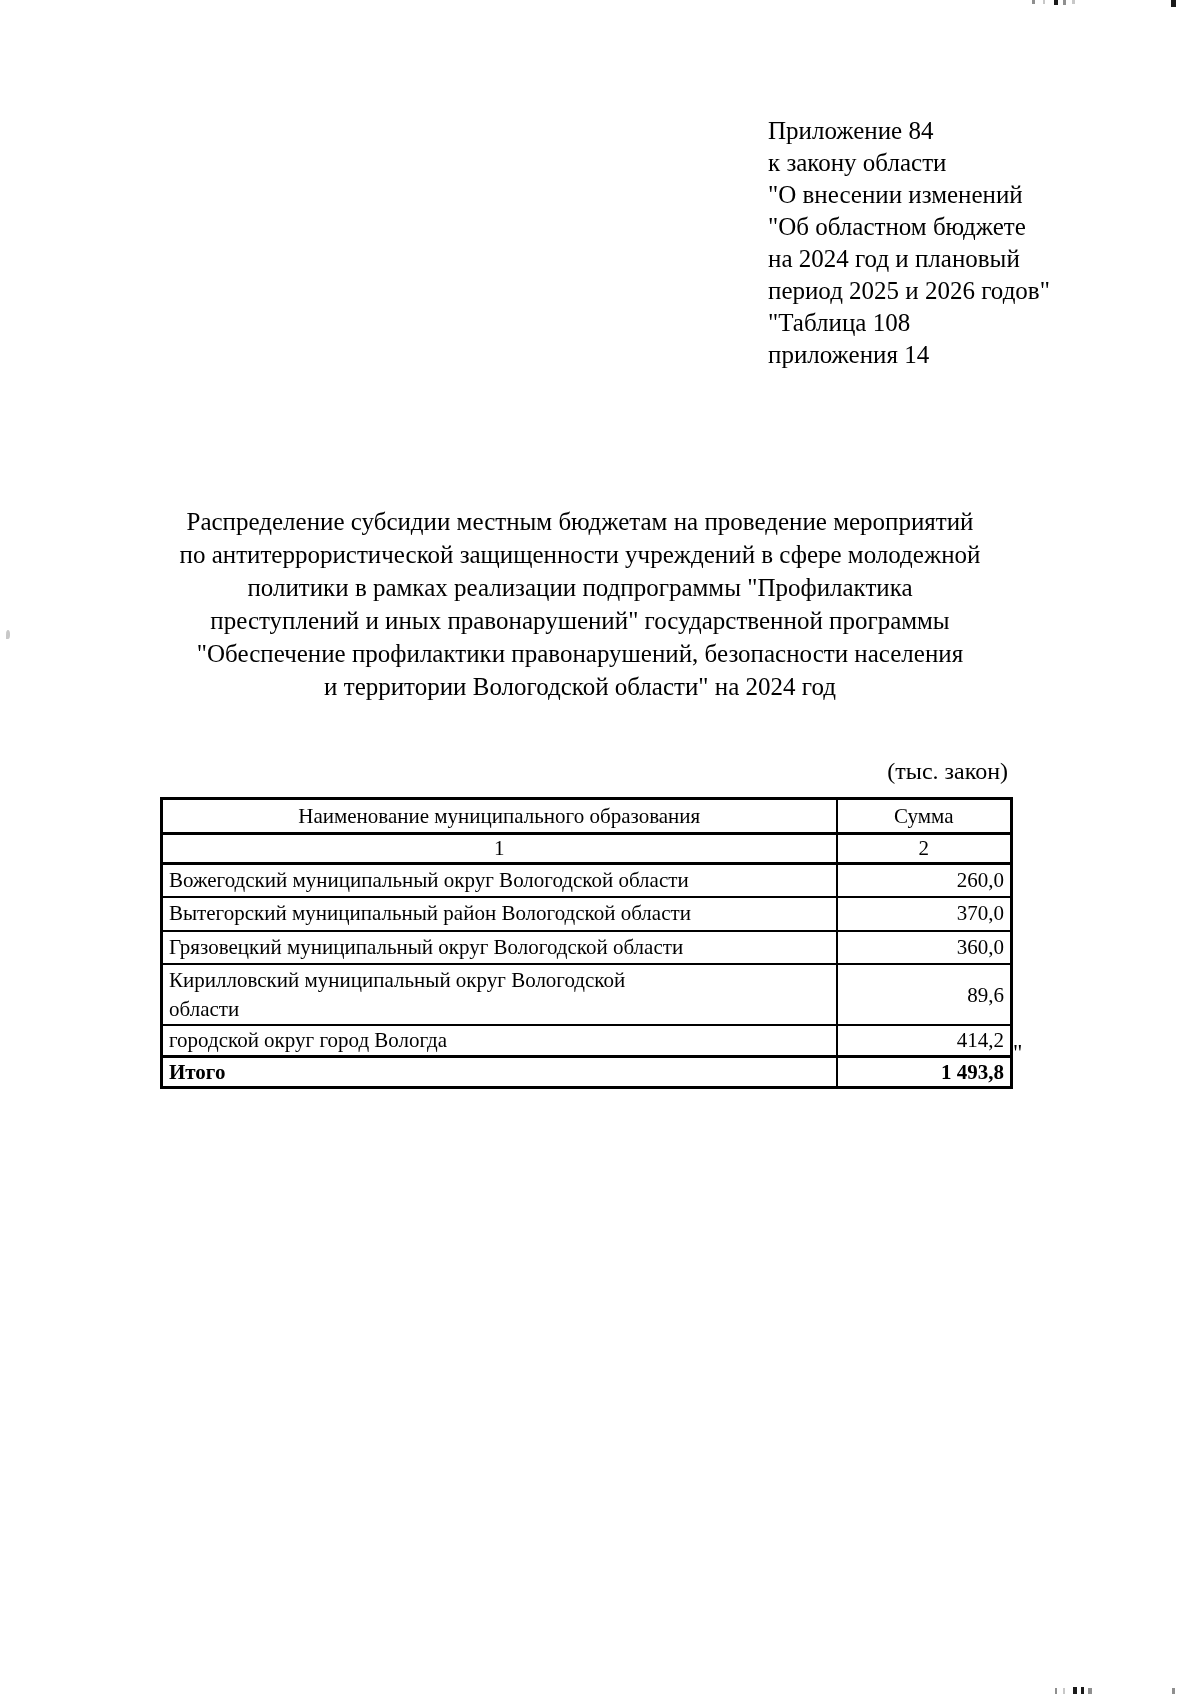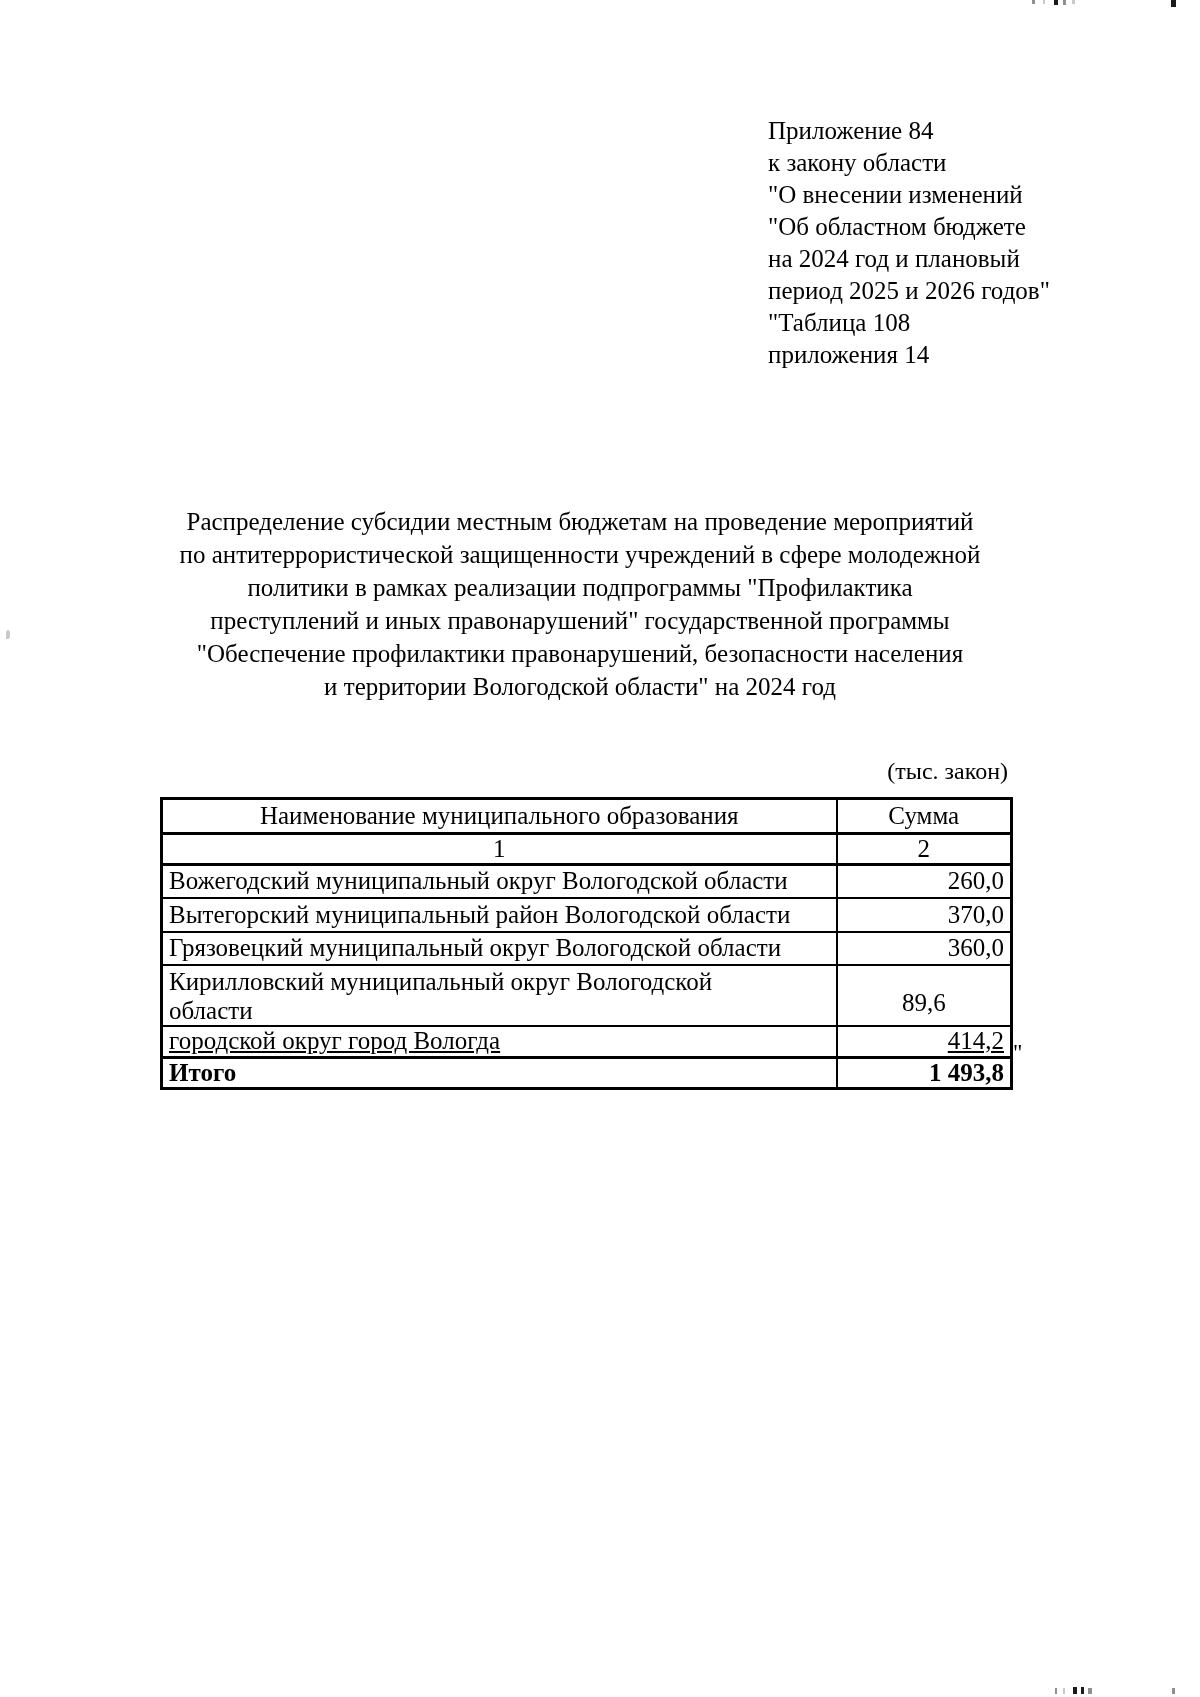--- a/index.html
+++ b/index.html
@@ -49,45 +49,45 @@
   }
 
   
   table.dist-table {
     position: absolute;
     left: 160px;
     top: 797px;
     width: 850px;
     border-collapse: collapse;
     table-layout: fixed;
-    font-size: 25px;
+    font-size: 21px;
   }
   table.dist-table td {
     border: 2px solid #000000;
     padding: 0 6px;
     overflow: hidden;
   }
   table.dist-table {
     border: 3px solid #000000;
   }
   td.name-cell { text-align: left; padding-left: 5px; }
   td.sum-cell  { text-align: right; padding-right: 8px; }
   tr.hdr-row td { text-align: center; padding: 0; border-bottom-width: 3px; }
   tr.num-row td { text-align: center; padding: 0; border-bottom-width: 3px; }
   tr.hdr-row { height: 35px; }
   tr.num-row { height: 30px; }
   tr.r1 { height: 33px; margin-top: 16px; }
   tr.r2 { height: 34px; }
   tr.r3 { height: 33px; }
   tr.r4 { height: 54px; }
-  tr.r5 { height: 32px; text-decoration: underline; }
+  tr.r5 { height: 32px; }
   tr.total-row { height: 31px; font-weight: bold; margin-top: 48px; }
   tr.total-row td { border-top-width: 3px; }
   tr.r4 td.name-cell { vertical-align: top; line-height: 29px; padding-top: 1px; }
-  tr.r4 td.sum-cell  { vertical-align: bottom; padding-bottom: 8px; text-align: center; }
+  tr.r4 td.sum-cell  { vertical-align: bottom; padding-bottom: 16px; }
   col.c-name { width: 675px; }
   col.c-sum  { width: 175px; }
 
   
   .closing-quote {
     position: absolute;
     left: 1013px;
     top: 1040px;
     font-size: 23px;
   }

